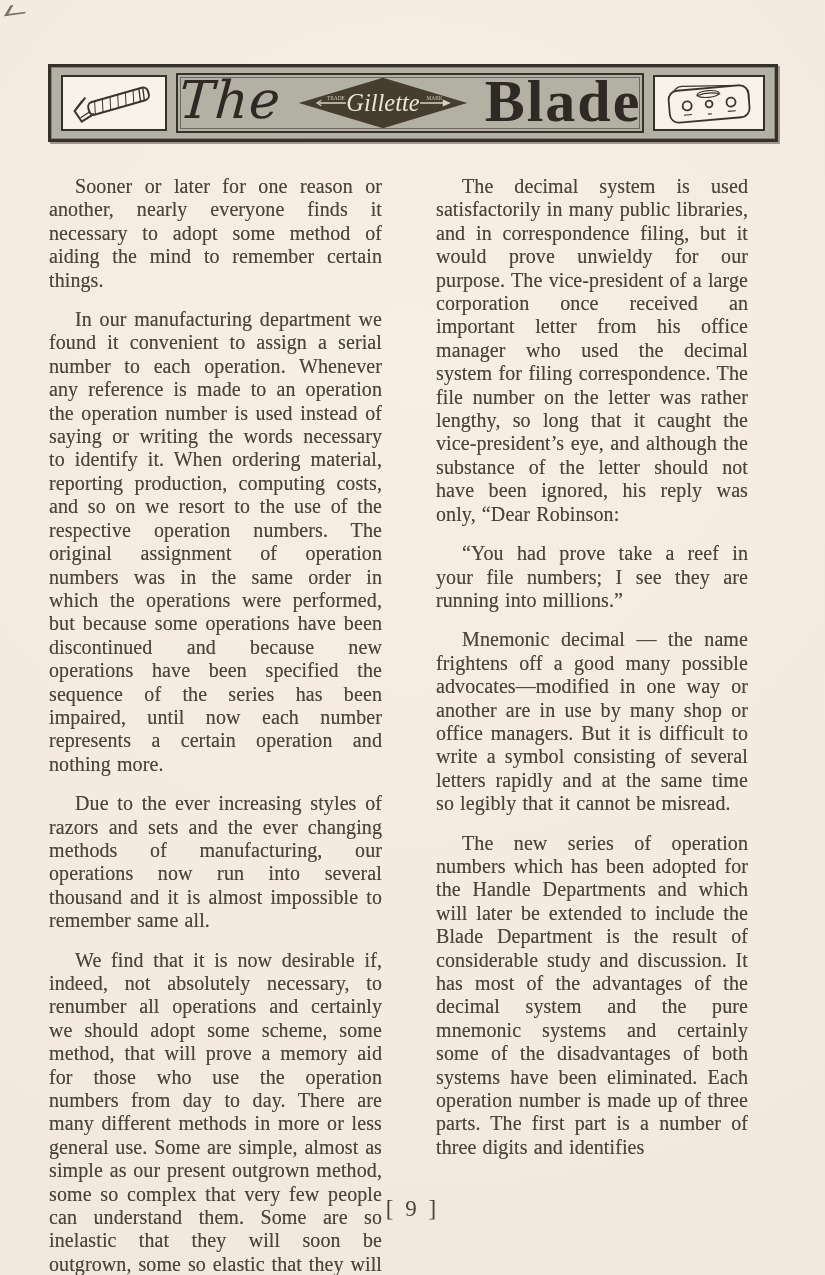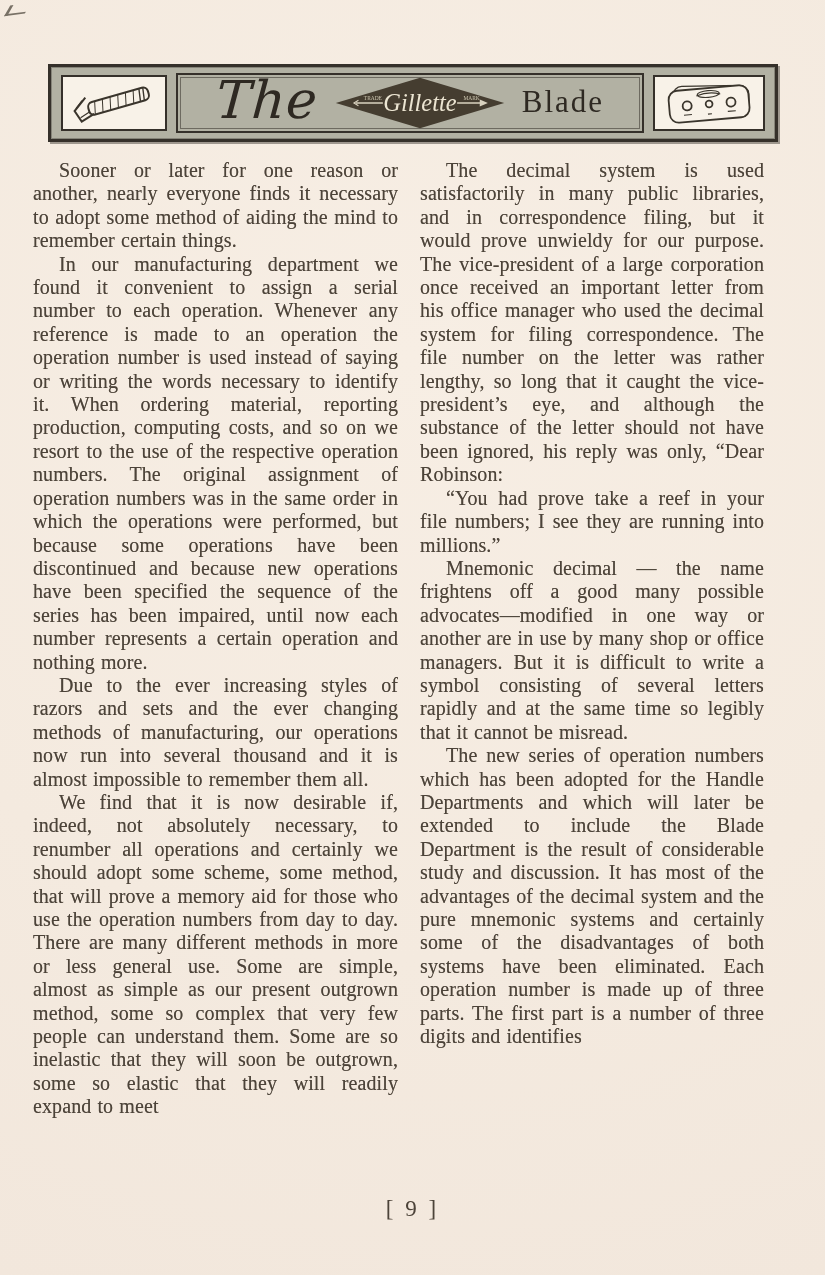--- a/index.html
+++ b/index.html
@@ -30,29 +30,29 @@
     box-shadow:inset 0 0 0 2px #b2b1a3, inset 0 0 0 3px rgba(53,48,42,.55);
     display:flex;align-items:center;justify-content:center;gap:16px;
     overflow:hidden;
   }
   .word-the{
     font-family:"DejaVu Serif", serif;font-style:italic;
     font-size:52px;line-height:1;color:#2e2922;
     transform:skewX(-4deg);padding-bottom:6px;letter-spacing:1px;
   }
   .word-blade{
-    font-size:31px;line-height:1;font-weight:normal;color:#2e2922;
+    font-size:60px;line-height:1;font-weight:bold;color:#2e2922;
     letter-spacing:2px;padding-bottom:4px;
   }
   
   .col{position:absolute;top:159px;}
   .col-left{left:33px;width:365px;}
   .col-right{left:420px;width:344px;}
   .para{
-    margin:0;text-align:justify;
+    margin:16px;text-align:justify;
     font-size:20px;line-height:23.4px;
     letter-spacing:0.1px;word-spacing:1px;
     text-indent:26px;
     text-shadow:0 0 .5px rgba(76,67,57,.55);
   }
   .para.cont{text-indent:0;}
   
   .page-number{
     position:absolute;left:0;right:0;top:1196px;text-align:center;
     font-size:23px;letter-spacing:3px;color:#4c4339;
@@ -117,21 +117,21 @@
           <ellipse cx="52" cy="17" rx="11" ry="3.4" stroke-width="1.1"></ellipse>
         </g>
       </svg>
     </div>
 
   </div>
 
   <div class="col col-left">
     <p class="para">Sooner or later for one reason or another, nearly everyone finds it necessary to adopt some method of aiding the mind to remember certain things.</p>
     <p class="para">In our manufacturing department we found it convenient to assign a serial number to each operation. Whenever any reference is made to an operation the operation number is used instead of saying or writing the words necessary to identify it. When ordering material, reporting production, computing costs, and so on we resort to the use of the respective operation numbers. The original assignment of operation numbers was in the same order in which the operations were performed, but because some operations have been discontinued and because new operations have been specified the sequence of the series has been impaired, until now each number represents a certain operation and nothing more.</p>
-    <p class="para">Due to the ever increasing styles of razors and sets and the ever changing methods of manufacturing, our operations now run into several thousand and it is almost impossible to remember them all.</p>
+    <p class="para">Due to the ever increasing styles of razors and sets and the ever changing methods of manufacturing, our operations now run into several thousand and it is almost impossible to remember same all.</p>
     <p class="para">We find that it is now desirable if, indeed, not absolutely necessary, to renumber all operations and certainly we should adopt some scheme, some method, that will prove a memory aid for those who use the operation numbers from day to day. There are many different methods in more or less general use. Some are simple, almost as simple as our present outgrown method, some so complex that very few people can understand them. Some are so inelastic that they will soon be outgrown, some so elastic that they will readily expand to meet</p>
   </div>
 
   <div class="col col-right">
     <p class="para">The decimal system is used satisfactorily in many public libraries, and in correspondence filing, but it would prove unwieldy for our purpose. The vice-president of a large corporation once received an important letter from his office manager who used the decimal system for filing correspondence. The file number on the letter was rather lengthy, so long that it caught the vice-president’s eye, and although the substance of the letter should not have been ignored, his reply was only, “Dear Robinson:</p>
     <p class="para">“You had prove take a reef in your file numbers; I see they are running into millions.”</p>
     <p class="para">Mnemonic decimal — the name frightens off a good many possible advocates—modified in one way or another are in use by many shop or office managers. But it is difficult to write a symbol consisting of several letters rapidly and at the same time so legibly that it cannot be misread.</p>
     <p class="para">The new series of operation numbers which has been adopted for the Handle Departments and which will later be extended to include the Blade Department is the result of considerable study and discussion. It has most of the advantages of the decimal system and the pure mnemonic systems and certainly some of the disadvantages of both systems have been eliminated. Each operation number is made up of three parts. The first part is a number of three digits and identifies</p>
   </div>
 

